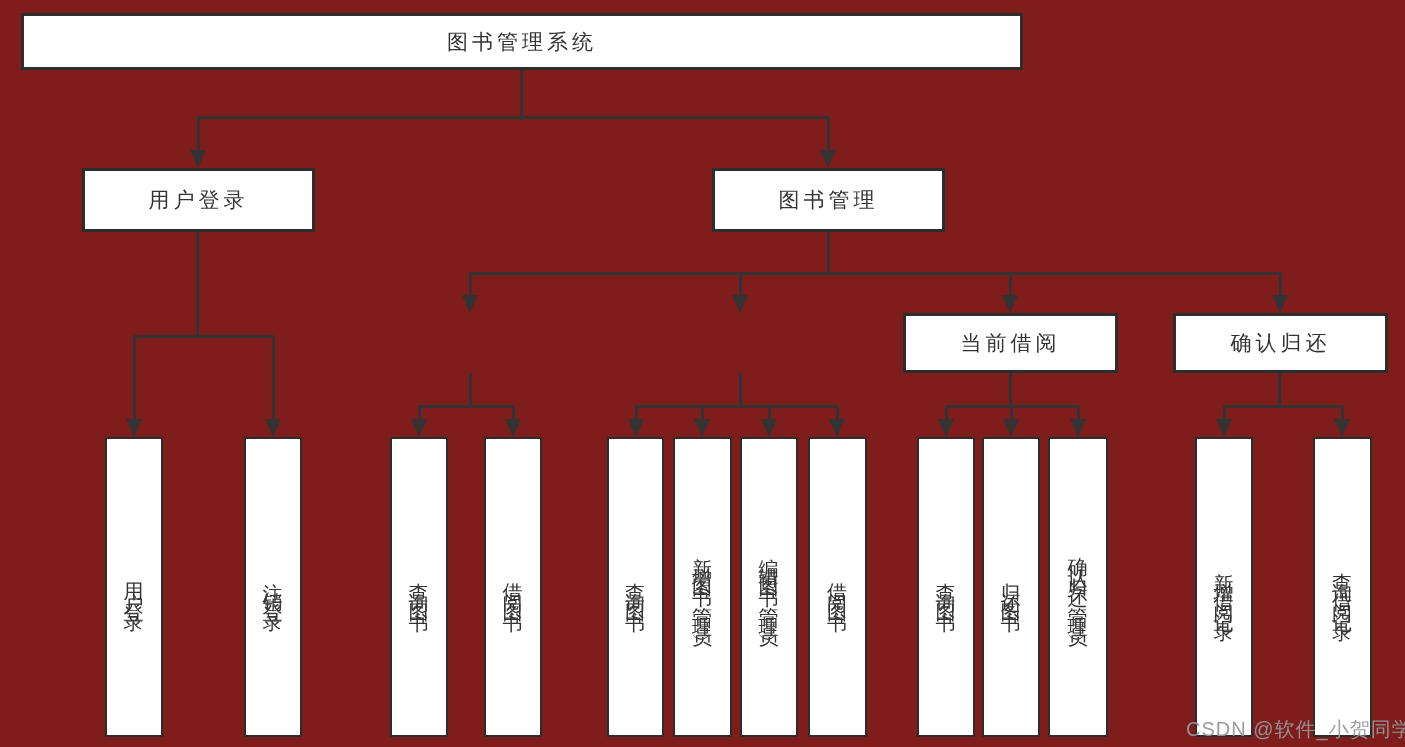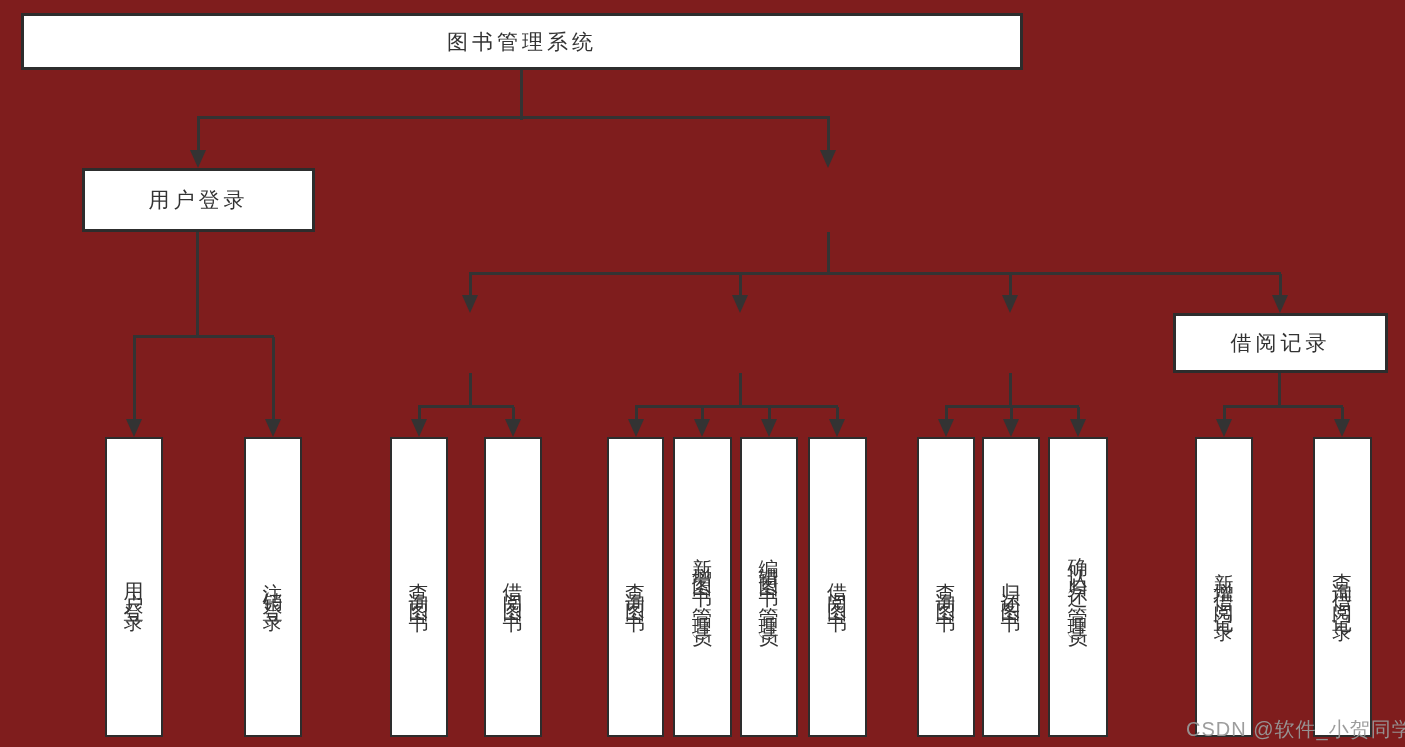--- a/index.html
+++ b/index.html
@@ -68,41 +68,47 @@
   <div class="vline" style="left:520px; top:70px; height:50px;"></div>
   <div class="hline" style="left:197px; top:116px; width:633px;"></div>
   <div class="vline" style="left:197px; top:118px; height:34px;"></div>
   <div class="ahead" style="left:190px; top:150px;"></div>
   <div class="vline" style="left:827px; top:118px; height:34px;"></div>
   <div class="ahead" style="left:820px; top:150px;"></div>
 
   <div class="box hbox" style="left:82px; top:168px; width:233px; height:64px;">
     <span>用户登录</span>
   </div>
+  <div class="box hbox" style="left:712px; top:168px; width:233px; height:64px;">
+    <span>图书管理</span>
+  </div>
 
   <div class="vline" style="left:196px; top:232px; height:106px;"></div>
   <div class="hline" style="left:133px; top:335px; width:141px;"></div>
   <div class="vline" style="left:133px; top:337px; height:84px;"></div>
   <div class="ahead" style="left:126px; top:419px;"></div>
   <div class="vline" style="left:272px; top:337px; height:84px;"></div>
   <div class="ahead" style="left:265px; top:419px;"></div>
 
   <div class="vline" style="left:827px; top:232px; height:43px;"></div>
   <div class="hline" style="left:469px; top:272px; width:812px;"></div>
   <div class="vline" style="left:469px; top:274px; height:23px;"></div>
   <div class="ahead" style="left:462px; top:295px;"></div>
   <div class="vline" style="left:739px; top:274px; height:23px;"></div>
   <div class="ahead" style="left:732px; top:295px;"></div>
   <div class="vline" style="left:1009px; top:274px; height:23px;"></div>
   <div class="ahead" style="left:1002px; top:295px;"></div>
   <div class="vline" style="left:1279px; top:274px; height:23px;"></div>
   <div class="ahead" style="left:1272px; top:295px;"></div>
 
+  <div class="box hbox" style="left:903px; top:313px; width:215px; height:60px;">
+    <span>当前借阅</span>
+  </div>
   <div class="box hbox" style="left:1173px; top:313px; width:215px; height:60px;">
-    <span>借阅记录</span>
+    <span>确认归还</span>
   </div>
 
   <div class="vline" style="left:469px; top:373px; height:35px;"></div>
   <div class="hline" style="left:418px; top:405px; width:96px;"></div>
   <div class="vline" style="left:418px; top:407px; height:14px;"></div>
   <div class="ahead" style="left:411px; top:419px;"></div>
   <div class="vline" style="left:512px; top:407px; height:14px;"></div>
   <div class="ahead" style="left:505px; top:419px;"></div>
 
   <div class="vline" style="left:739px; top:373px; height:35px;"></div>

